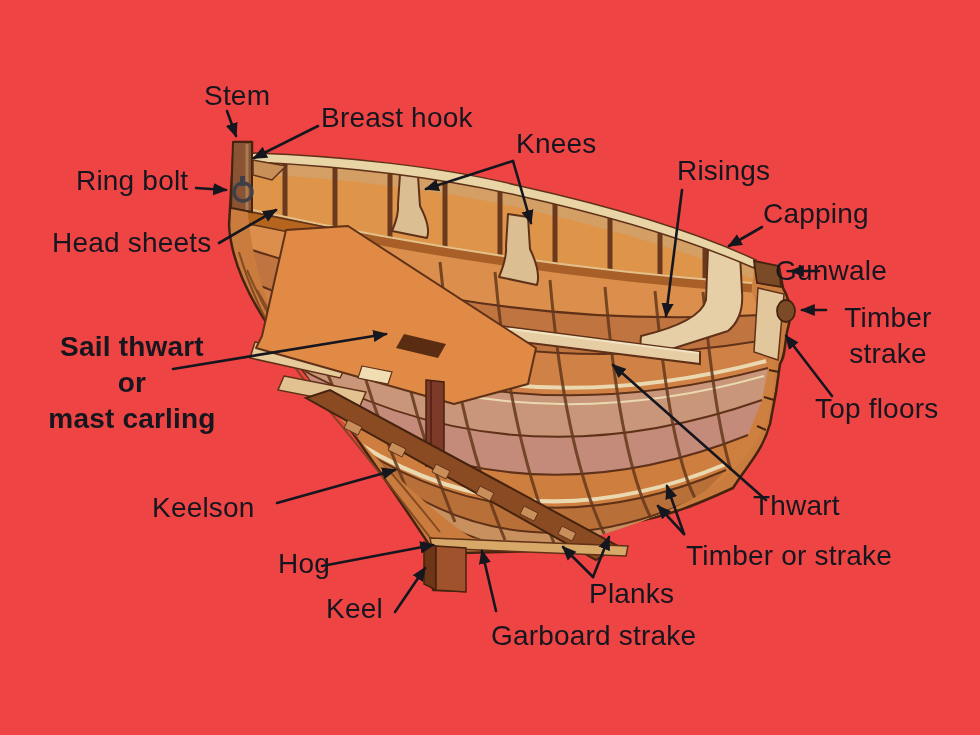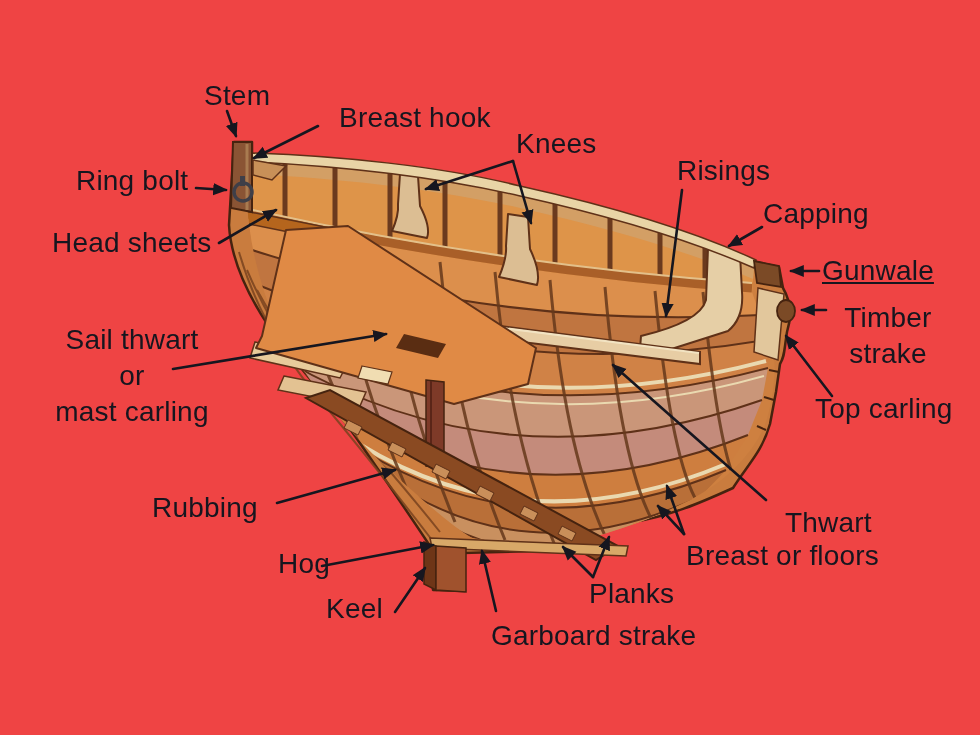--- a/index.html
+++ b/index.html
@@ -210,34 +210,34 @@
     <path d="M 496 611 L 482 551" marker-end="url(#arr)"></path>
     <path d="M 593 577 L 563 547" marker-end="url(#arr)"></path>
     <path d="M 593 577 L 609 537" marker-end="url(#arr)"></path>
     <path d="M 684 534 L 658 506" marker-end="url(#arr)"></path>
     <path d="M 684 534 L 667 486" marker-end="url(#arr)"></path>
     <path d="M 766 500 L 613 365" marker-end="url(#arr)"></path>
   </g>
 </svg>
 
 <div class="label" style="left:204px;top:78px;">Stem</div>
-<div class="label" style="left:339px;top:100px;">Breast hook</div>
+<div class="label" style="left:321px;top:100px;">Breast hook</div>
 <div class="label" style="left:516px;top:126px;">Knees</div>
 <div class="label" style="left:763px;top:196px;">Capping</div>
 <div class="label" style="left:677px;top:153px;">Risings</div>
-<div class="label" style="left:822px;top:253px;text-decoration:underline;">Gunwale</div>
+<div class="label" style="left:775px;top:253px;">Gunwale</div>
 <div class="label center" style="left:818px;top:300px;width:140px;">Timber
 strake</div>
-<div class="label" style="left:815px;top:391px;">Top carling</div>
+<div class="label" style="left:815px;top:391px;">Top floors</div>
 <div class="label" style="left:76px;top:163px;">Ring bolt</div>
 <div class="label" style="left:44px;top:225px;margin-left:8px;">Head sheets</div>
-<div class="label center" style="left:37px;top:322px;width:190px;">Sail thwart
+<div class="label center" style="left:37px;top:329px;width:190px;font-weight:bold;">Sail thwart
 or
 mast carling</div>
-<div class="label" style="left:152px;top:490px;">Rubbing</div>
+<div class="label" style="left:152px;top:490px;">Keelson</div>
 <div class="label" style="left:270px;top:546px;margin-left:8px;">Hog</div>
 <div class="label" style="left:326px;top:591px;">Keel</div>
 <div class="label" style="left:589px;top:576px;">Planks</div>
 <div class="label" style="left:491px;top:618px;">Garboard strake</div>
-<div class="label" style="left:686px;top:538px;">Breast or floors</div>
-<div class="label" style="left:785px;top:488px;margin-top:17px;">Thwart</div>
+<div class="label" style="left:686px;top:538px;">Timber or strake</div>
+<div class="label" style="left:753px;top:488px;">Thwart</div>
 
 </div>
 
 </body></html>

